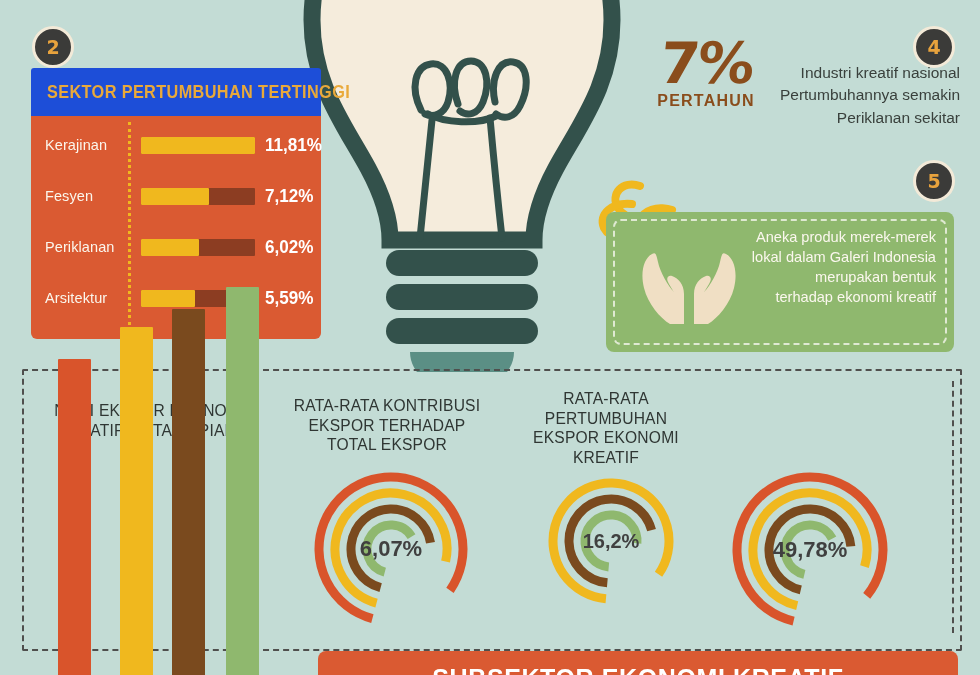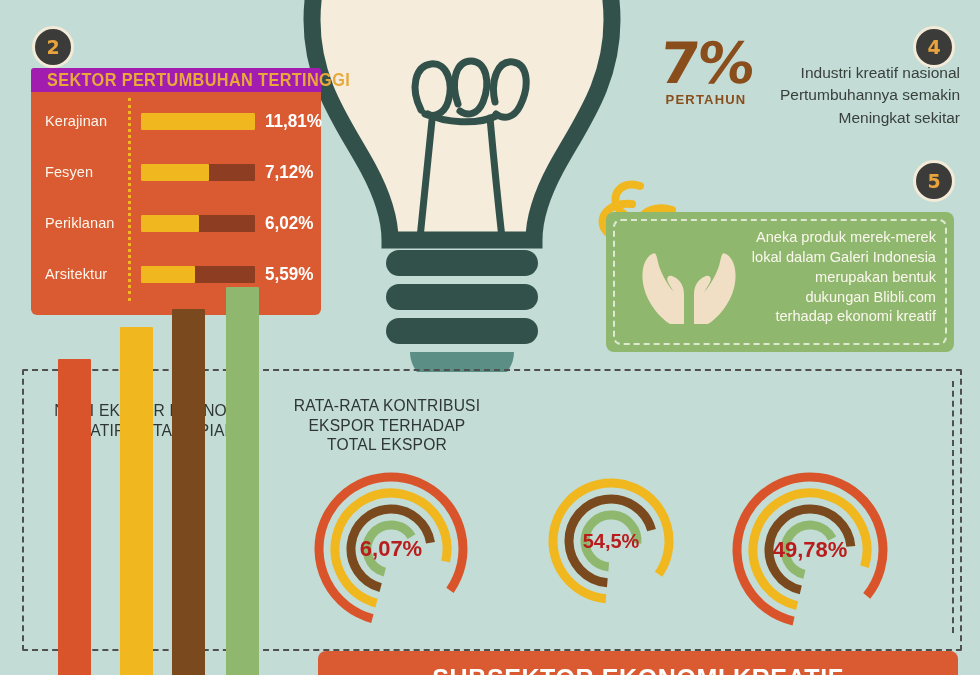--- a/index.html
+++ b/index.html
@@ -22,21 +22,21 @@
     display:flex;align-items:center;justify-content:center;
     font-family:"DejaVu Sans", sans-serif;line-height:1;
   }
   #badge-2{left:32px;top:26px;}
   #badge-4{left:913px;top:26px;}
   #badge-5{left:913px;top:160px;}
 
   
   .panel-sektor{position:absolute;left:31px;top:68px;width:290px;height:263px;}
   .panel-head{
-    background:#a21caf;height:24px;border-radius:3px 3px 0 0;
+    background:#1d4ed8;height:48px;border-radius:3px 3px 0 0;
     display:flex;align-items:center;padding-left:16px;
   }
   .panel-head span{
     color:#e9a93a;font-size:17.5px;font-weight:bold;letter-spacing:.4px;
     font-family:"Liberation Sans Narrow","Liberation Sans",sans-serif;
     transform:scaleX(.93);transform-origin:left center;white-space:nowrap;
   }
   .panel-body{
     background:#da5a32;height:223px;border-radius:0 0 6px 6px;position:relative;
   }
@@ -60,21 +60,21 @@
   }
 
   
   .pct7{position:absolute;left:651px;top:36px;width:110px;text-align:center;}
   .pct7 .big{
     font-size:57px;font-weight:bold;color:#8a4d1c;line-height:.95;
     font-family:"DejaVu Sans",sans-serif;letter-spacing:-2px;
     transform:skewX(-6deg);display:inline-block;
   }
   .pct7 .sub{
-    font-size:13px;color:#8a4d1c;font-weight:bold;letter-spacing:1.2px;
+    font-size:16px;color:#8a4d1c;font-weight:bold;letter-spacing:1.2px;
     font-family:"Liberation Sans Narrow","Liberation Sans",sans-serif;margin-top:2px;text-align:center;
   }
   .blurb4{
     position:absolute;left:760px;top:62px;width:200px;text-align:right;
     color:#39403c;font-size:15.5px;line-height:1.45;
     font-family:"Liberation Sans",sans-serif;
   }
 
   
   .green-card{
@@ -114,21 +114,21 @@
   #title-d3{left:710px;top:396px;width:222px;}
 
   
   .vbar{position:absolute;border-radius:1px;}
 
   
   .donut{position:absolute;}
   .donut .ctr{
     position:absolute;left:0;top:0;width:100%;height:100%;
     display:flex;align-items:center;justify-content:center;
-    color:#b91c1c;font-weight:bold;font-family:"Liberation Sans",sans-serif;
+    color:#404040;font-weight:bold;font-family:"Liberation Sans",sans-serif;
   }
   #donut-1{left:312px;top:470px;width:158px;height:158px;}
   #donut-1 .ctr{font-size:22px;}
   #donut-2{left:546px;top:476px;width:130px;height:130px;}
   #donut-2 .ctr{font-size:20px;}
   #donut-3{left:730px;top:470px;width:160px;height:160px;}
   #donut-3 .ctr{font-size:22px;}
 
   
   .banner{
@@ -213,21 +213,21 @@
     </div>
   </div>
 
   <div class="pct7">
     <div class="big">7%</div>
     <div class="sub">PERTAHUN</div>
   </div>
   <div class="blurb4">
     <div>Industri kreatif nasional</div>
     <div>Pertumbuhannya semakin</div>
-    <div>Meningkat sekitar</div>
+    <div>Periklanan sekitar</div>
   </div>
 
   <div class="ribbon">
     <svg width="110" height="86" viewBox="0 0 110 86">
       <g fill="none" stroke="#f0b81e" stroke-width="8" stroke-linecap="round">
         <path d="M52 12 C34 6 22 20 30 34 C37 46 58 48 70 40"></path>
         <path d="M44 30 C24 28 10 40 16 54 C22 66 44 66 56 56"></path>
         <path d="M56 40 C68 30 84 36 84 36"></path>
       </g>
     </svg>
@@ -238,30 +238,30 @@
     <div class="hands">
       <svg width="110" height="86" viewBox="0 0 110 86">
         <path d="M18 10 C10 14 6 28 10 44 C14 60 26 74 36 80 L50 80 L50 50 C50 40 44 34 38 32 C34 31 32 34 34 38 C37 44 40 48 40 48 C34 42 26 28 24 18 C22 10 22 8 18 10 Z" fill="#f0dfc4"></path>
         <path d="M92 10 C100 14 104 28 100 44 C96 60 84 74 74 80 L60 80 L60 50 C60 40 66 34 72 32 C76 31 78 34 76 38 C73 44 70 48 70 48 C76 42 84 28 86 18 C88 10 88 8 92 10 Z" fill="#f0dfc4"></path>
       </svg>
     </div>
     <div class="green-text">
       <div>Aneka produk merek-merek</div>
       <div>lokal dalam Galeri Indonesia</div>
       <div>merupakan bentuk</div>
-      <div>dukungan Blibli.com</div>
       <div>terhadap ekonomi kreatif</div>
     </div>
   </div>
 
   <div class="bottom-panel"></div>
   <div class="vdivider"></div>
 
   <div class="sec-title" id="title-ekspor">NILAI EKSPOR EKONOMI KREATIF (JUTA RUPIAH)</div>
   <div class="sec-title" id="title-d1">RATA-RATA KONTRIBUSI EKSPOR TERHADAP TOTAL EKSPOR</div>
+  <div class="sec-title" id="title-d2">RATA-RATA PERTUMBUHAN EKSPOR EKONOMI KREATIF</div>
 
   <div id="export-bars">
       <div class="vbar" style="left: 58px; width: 33px; background: rgb(217, 84, 43); top: 359px; height: 356px;"></div>
       <div class="vbar" style="left: 120px; width: 33px; background: rgb(240, 184, 30); top: 327px; height: 388px;"></div>
       <div class="vbar" style="left: 172px; width: 33px; background: rgb(122, 74, 30); top: 309px; height: 406px;"></div>
       <div class="vbar" style="left: 226px; width: 33px; background: rgb(143, 184, 110); top: 287px; height: 428px;"></div>
     </div>
 
   <div class="donut" id="donut-1">
       <svg width="158" height="158" viewBox="0 0 158 158" style="position: absolute; left: 0px; top: 0px;">
@@ -271,21 +271,21 @@
         <path d="M 72.7883429175395 102.18221983093764 A 24 24 0 1 1 99.57201521685069 66.6390862021587" stroke="#8fb86e" stroke-width="9" fill="none" stroke-linecap="butt"></path>
       </svg>
     <div class="ctr">6,07%</div>
   </div>
   <div class="donut" id="donut-2">
       <svg width="130" height="130" viewBox="0 0 130 130" style="position: absolute; left: 0px; top: 0px;">
         <path d="M 59.94496692063582 122.77929248932125 A 58 58 0 1 1 112.51081856876152 98.26743330836067" stroke="#f0b81e" stroke-width="9" fill="none" stroke-linecap="butt"></path>
         <path d="M 61.33945880459835 106.84017731985331 A 42 42 0 1 1 105.56888470414087 54.12960010569413" stroke="#7a4a1e" stroke-width="9" fill="none" stroke-linecap="butt"></path>
         <path d="M 62.73395068856089 90.90106215038539 A 26 26 0 1 1 90.90106215038539 67.26604931143913" stroke="#8fb86e" stroke-width="9" fill="none" stroke-linecap="butt"></path>
       </svg>
-    <div class="ctr">54,5%</div>
+    <div class="ctr">16,2%</div>
   </div>
   <div class="donut" id="donut-3">
       <svg width="160" height="160" viewBox="0 0 160 160" style="position: absolute; left: 0px; top: 0px;">
         <path d="M 63.578573032897864 151.1290147293222 A 73 73 0 1 1 136.73165518635892 125.94038854663809" stroke="#d9542b" stroke-width="9" fill="none" stroke-linecap="butt"></path>
         <path d="M 67.17778990239971 135.5390936927584 A 57 57 0 1 1 134.50937108989302 96.66518716919599" stroke="#f0b81e" stroke-width="9" fill="none" stroke-linecap="butt"></path>
         <path d="M 70.77700677190154 119.94917265619465 A 41 41 0 1 1 120.84398262176157 76.426614547346" stroke="#7a4a1e" stroke-width="9" fill="none" stroke-linecap="butt"></path>
         <path d="M 74.37622364140339 104.35925161963088 A 25 25 0 1 1 102.2751631047092 68.65023750651133" stroke="#8fb86e" stroke-width="9" fill="none" stroke-linecap="butt"></path>
       </svg>
     <div class="ctr">49,78%</div>
   </div>

